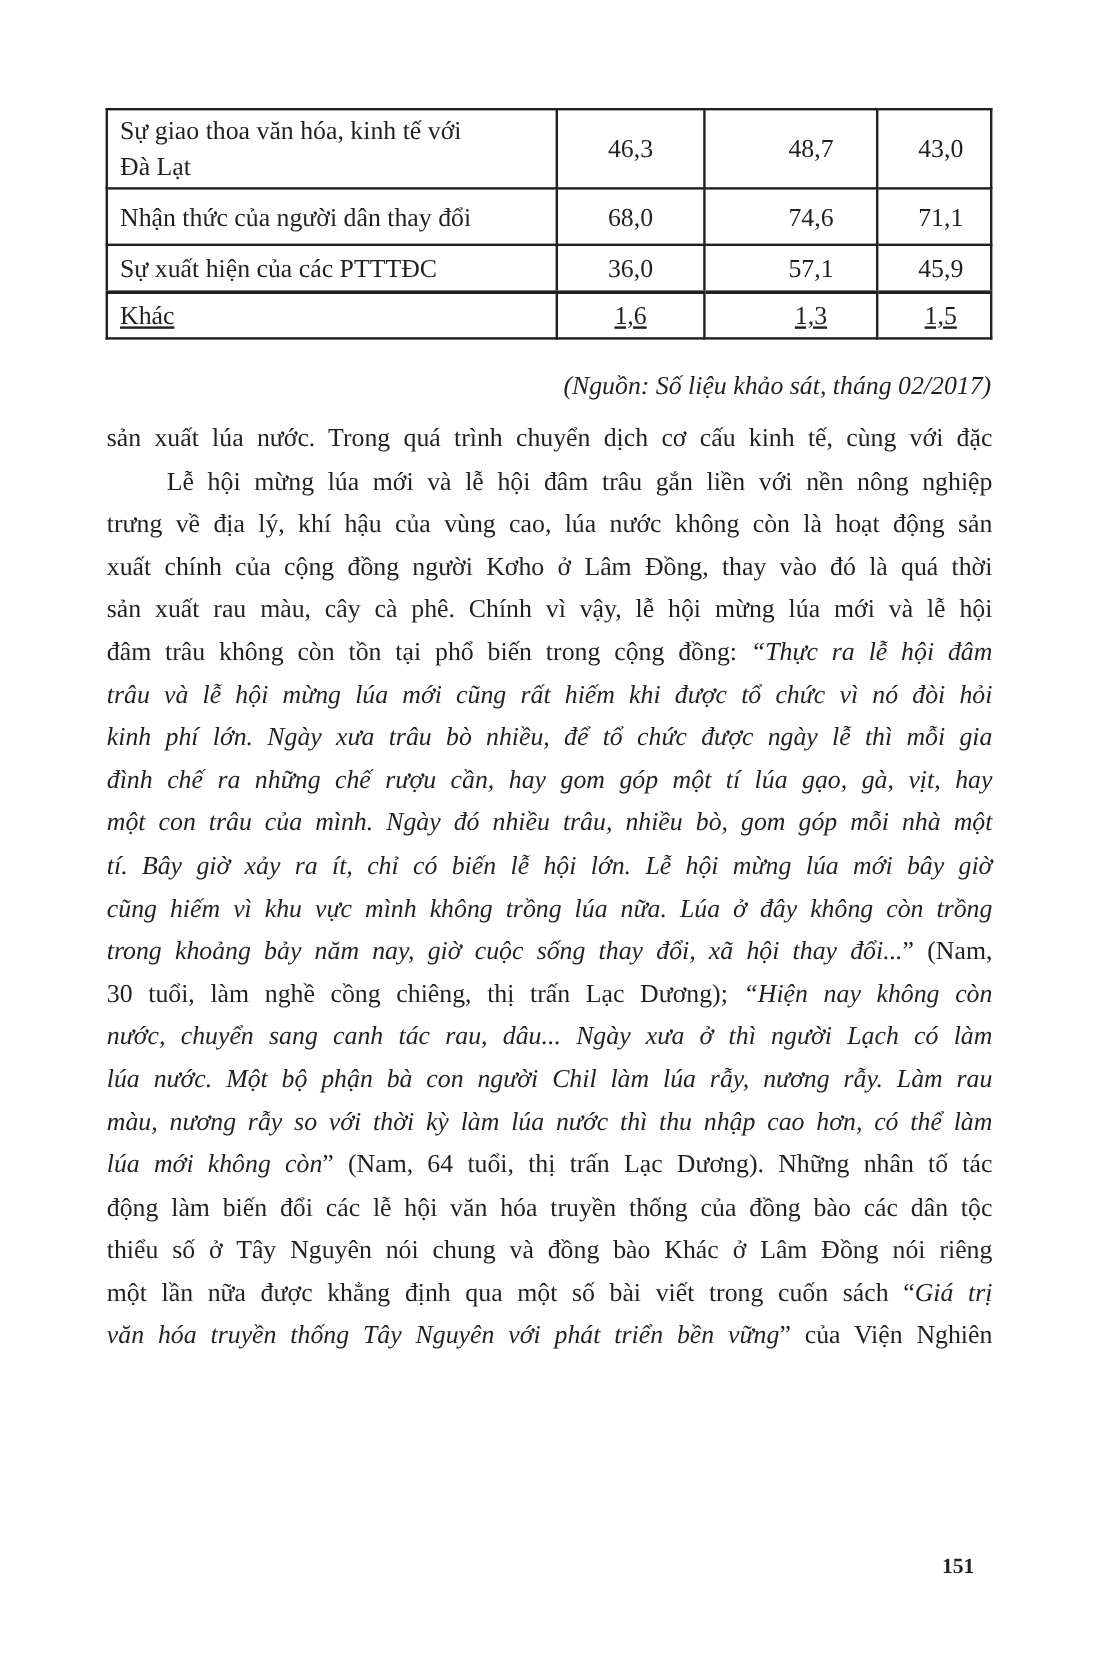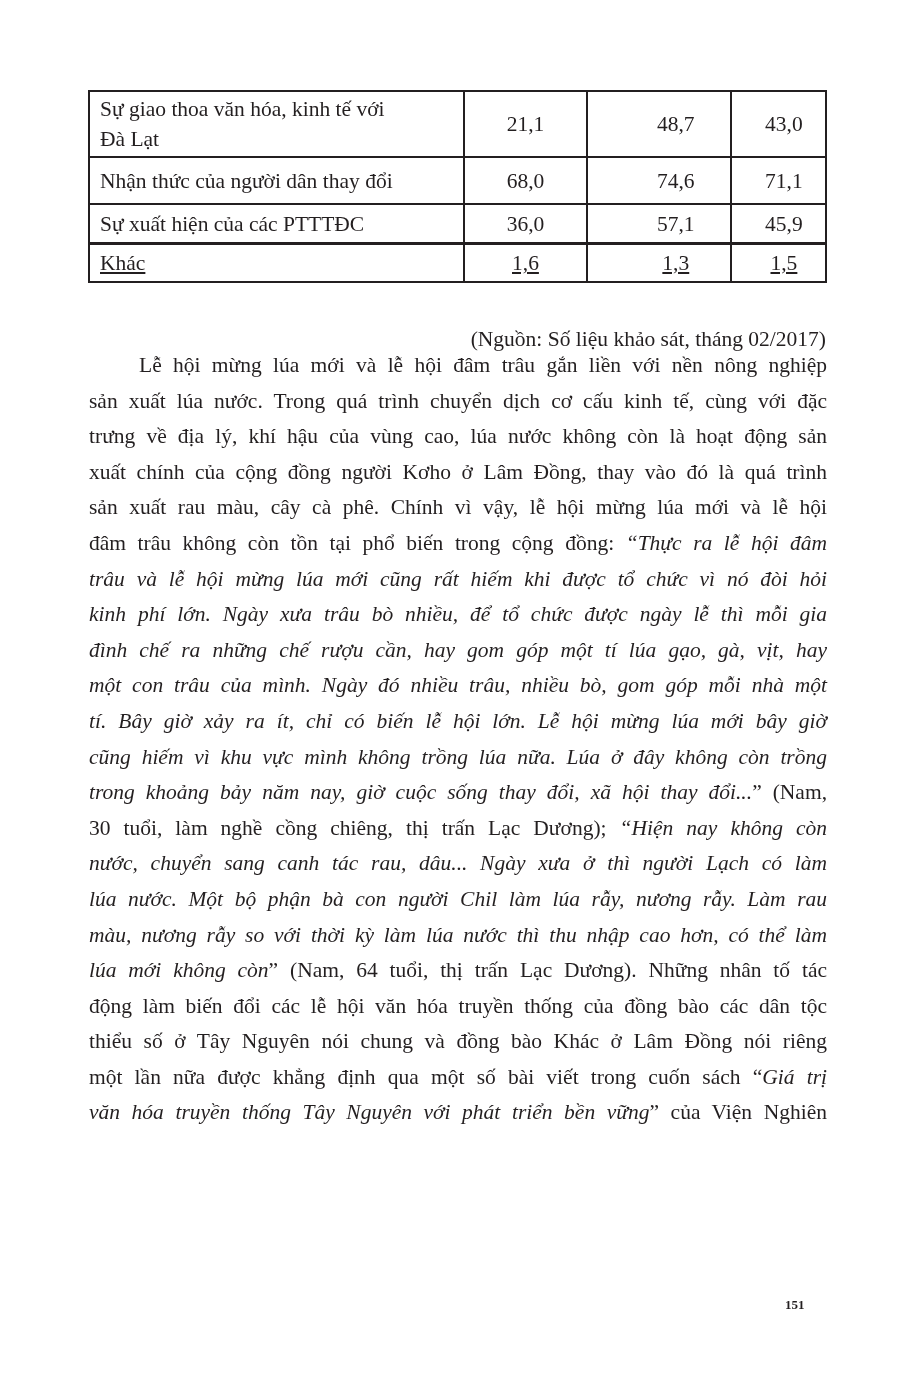--- a/index.html
+++ b/index.html
@@ -24,52 +24,52 @@
     table.data-table td.num { text-align: center; }
     table.data-table td.c1 { width: 108px; }
     table.data-table td.c2 { width: 94px; padding-left: 44px; }
     table.data-table td.c3 { width: 65px; padding-left: 21px; }
     tr.r0 td { height: 64px; }
     tr.r1 td { height: 45px; }
     tr.r2 td { height: 37px; }
     tr.r3 td { height: 36px; border-top-width: 3px; text-decoration: underline; }
 
     .source {
-      position: absolute; right: 89px; top: 324px;
-      font-size: 21.5px; line-height: 30px;
+      position: absolute; right: 89px; top: 306px;
+      font-style: italic; font-size: 21.5px; line-height: 30px;
       white-space: nowrap;
     }
 
     .body-text {
       position: absolute; left: 89px; top: 348px; width: 738px;
       font-size: 21.5px; line-height: 35.6px;
       text-align: justify;
     }
     .line {
       display: block; height: 35.6px; white-space: nowrap;
       text-align-last: justify; text-align: justify;
     }
     .line.first { text-indent: 50px; }
     .it { font-style: italic; }
 
     .page-number {
       position: absolute; left: 785px; top: 1293px;
-      font-weight: bold; font-size: 13px; line-height: 24px;
+      font-weight: bold; font-size: 18px; line-height: 24px;
     }
   </style>
 </head>
 <body>
 
 <div class="page">
 
   <table class="data-table">
     <tbody>
       <tr class="r0">
         <td class="label"><span>Sự giao thoa văn hóa, kinh tế với</span><br><span>Đà Lạt</span></td>
-        <td class="num c1">21,1</td>
+        <td class="num c1">46,3</td>
         <td class="num c2">48,7</td>
         <td class="num c3">43,0</td>
       </tr>
       <tr class="r1">
         <td class="label">Nhận thức của người dân thay đổi</td>
         <td class="num c1">68,0</td>
         <td class="num c2">74,6</td>
         <td class="num c3">71,1</td>
       </tr>
       <tr class="r2">
@@ -83,24 +83,24 @@
         <td class="num c1">1,6</td>
         <td class="num c2">1,3</td>
         <td class="num c3">1,5</td>
       </tr>
     </tbody>
   </table>
 
   <div class="source">(Nguồn: Số liệu khảo sát, tháng 02/2017)</div>
 
   <div class="body-text" id="body-text">
+      <span class="line"><span>sản xuất lúa nước. Trong quá trình chuyển dịch cơ cấu kinh tế, cùng với đặc</span></span>
       <span class="line first"><span>Lễ hội mừng lúa mới và lễ hội đâm trâu gắn liền với nền nông nghiệp</span></span>
-      <span class="line"><span>sản xuất lúa nước. Trong quá trình chuyển dịch cơ cấu kinh tế, cùng với đặc</span></span>
       <span class="line"><span>trưng về địa lý, khí hậu của vùng cao, lúa nước không còn là hoạt động sản</span></span>
-      <span class="line"><span>xuất chính của cộng đồng người Kơho ở Lâm Đồng, thay vào đó là quá trình</span></span>
+      <span class="line"><span>xuất chính của cộng đồng người Kơho ở Lâm Đồng, thay vào đó là quá thời</span></span>
       <span class="line"><span>sản xuất rau màu, cây cà phê. Chính vì vậy, lễ hội mừng lúa mới và lễ hội</span></span>
       <span class="line"><span>đâm trâu không còn tồn tại phổ biến trong cộng đồng: </span><span class="it">“Thực ra lễ hội đâm</span></span>
       <span class="line"><span class="it">trâu và lễ hội mừng lúa mới cũng rất hiếm khi được tổ chức vì nó đòi hỏi</span></span>
       <span class="line"><span class="it">kinh phí lớn. Ngày xưa trâu bò nhiều, để tổ chức được ngày lễ thì mỗi gia</span></span>
       <span class="line"><span class="it">đình chế ra những chế rượu cần, hay gom góp một tí lúa gạo, gà, vịt, hay</span></span>
       <span class="line"><span class="it">một con trâu của mình. Ngày đó nhiều trâu, nhiều bò, gom góp mỗi nhà một</span></span>
       <span class="line"><span class="it">tí. Bây giờ xảy ra ít, chỉ có biến lễ hội lớn. Lễ hội mừng lúa mới bây giờ</span></span>
       <span class="line"><span class="it">cũng hiếm vì khu vực mình không trồng lúa nữa. Lúa ở đây không còn trồng</span></span>
       <span class="line"><span class="it">trong khoảng bảy năm nay, giờ cuộc sống thay đổi, xã hội thay đổi...</span><span>” (Nam,</span></span>
       <span class="line"><span>30 tuổi, làm nghề cồng chiêng, thị trấn Lạc Dương); </span><span class="it">“Hiện nay không còn</span></span>

